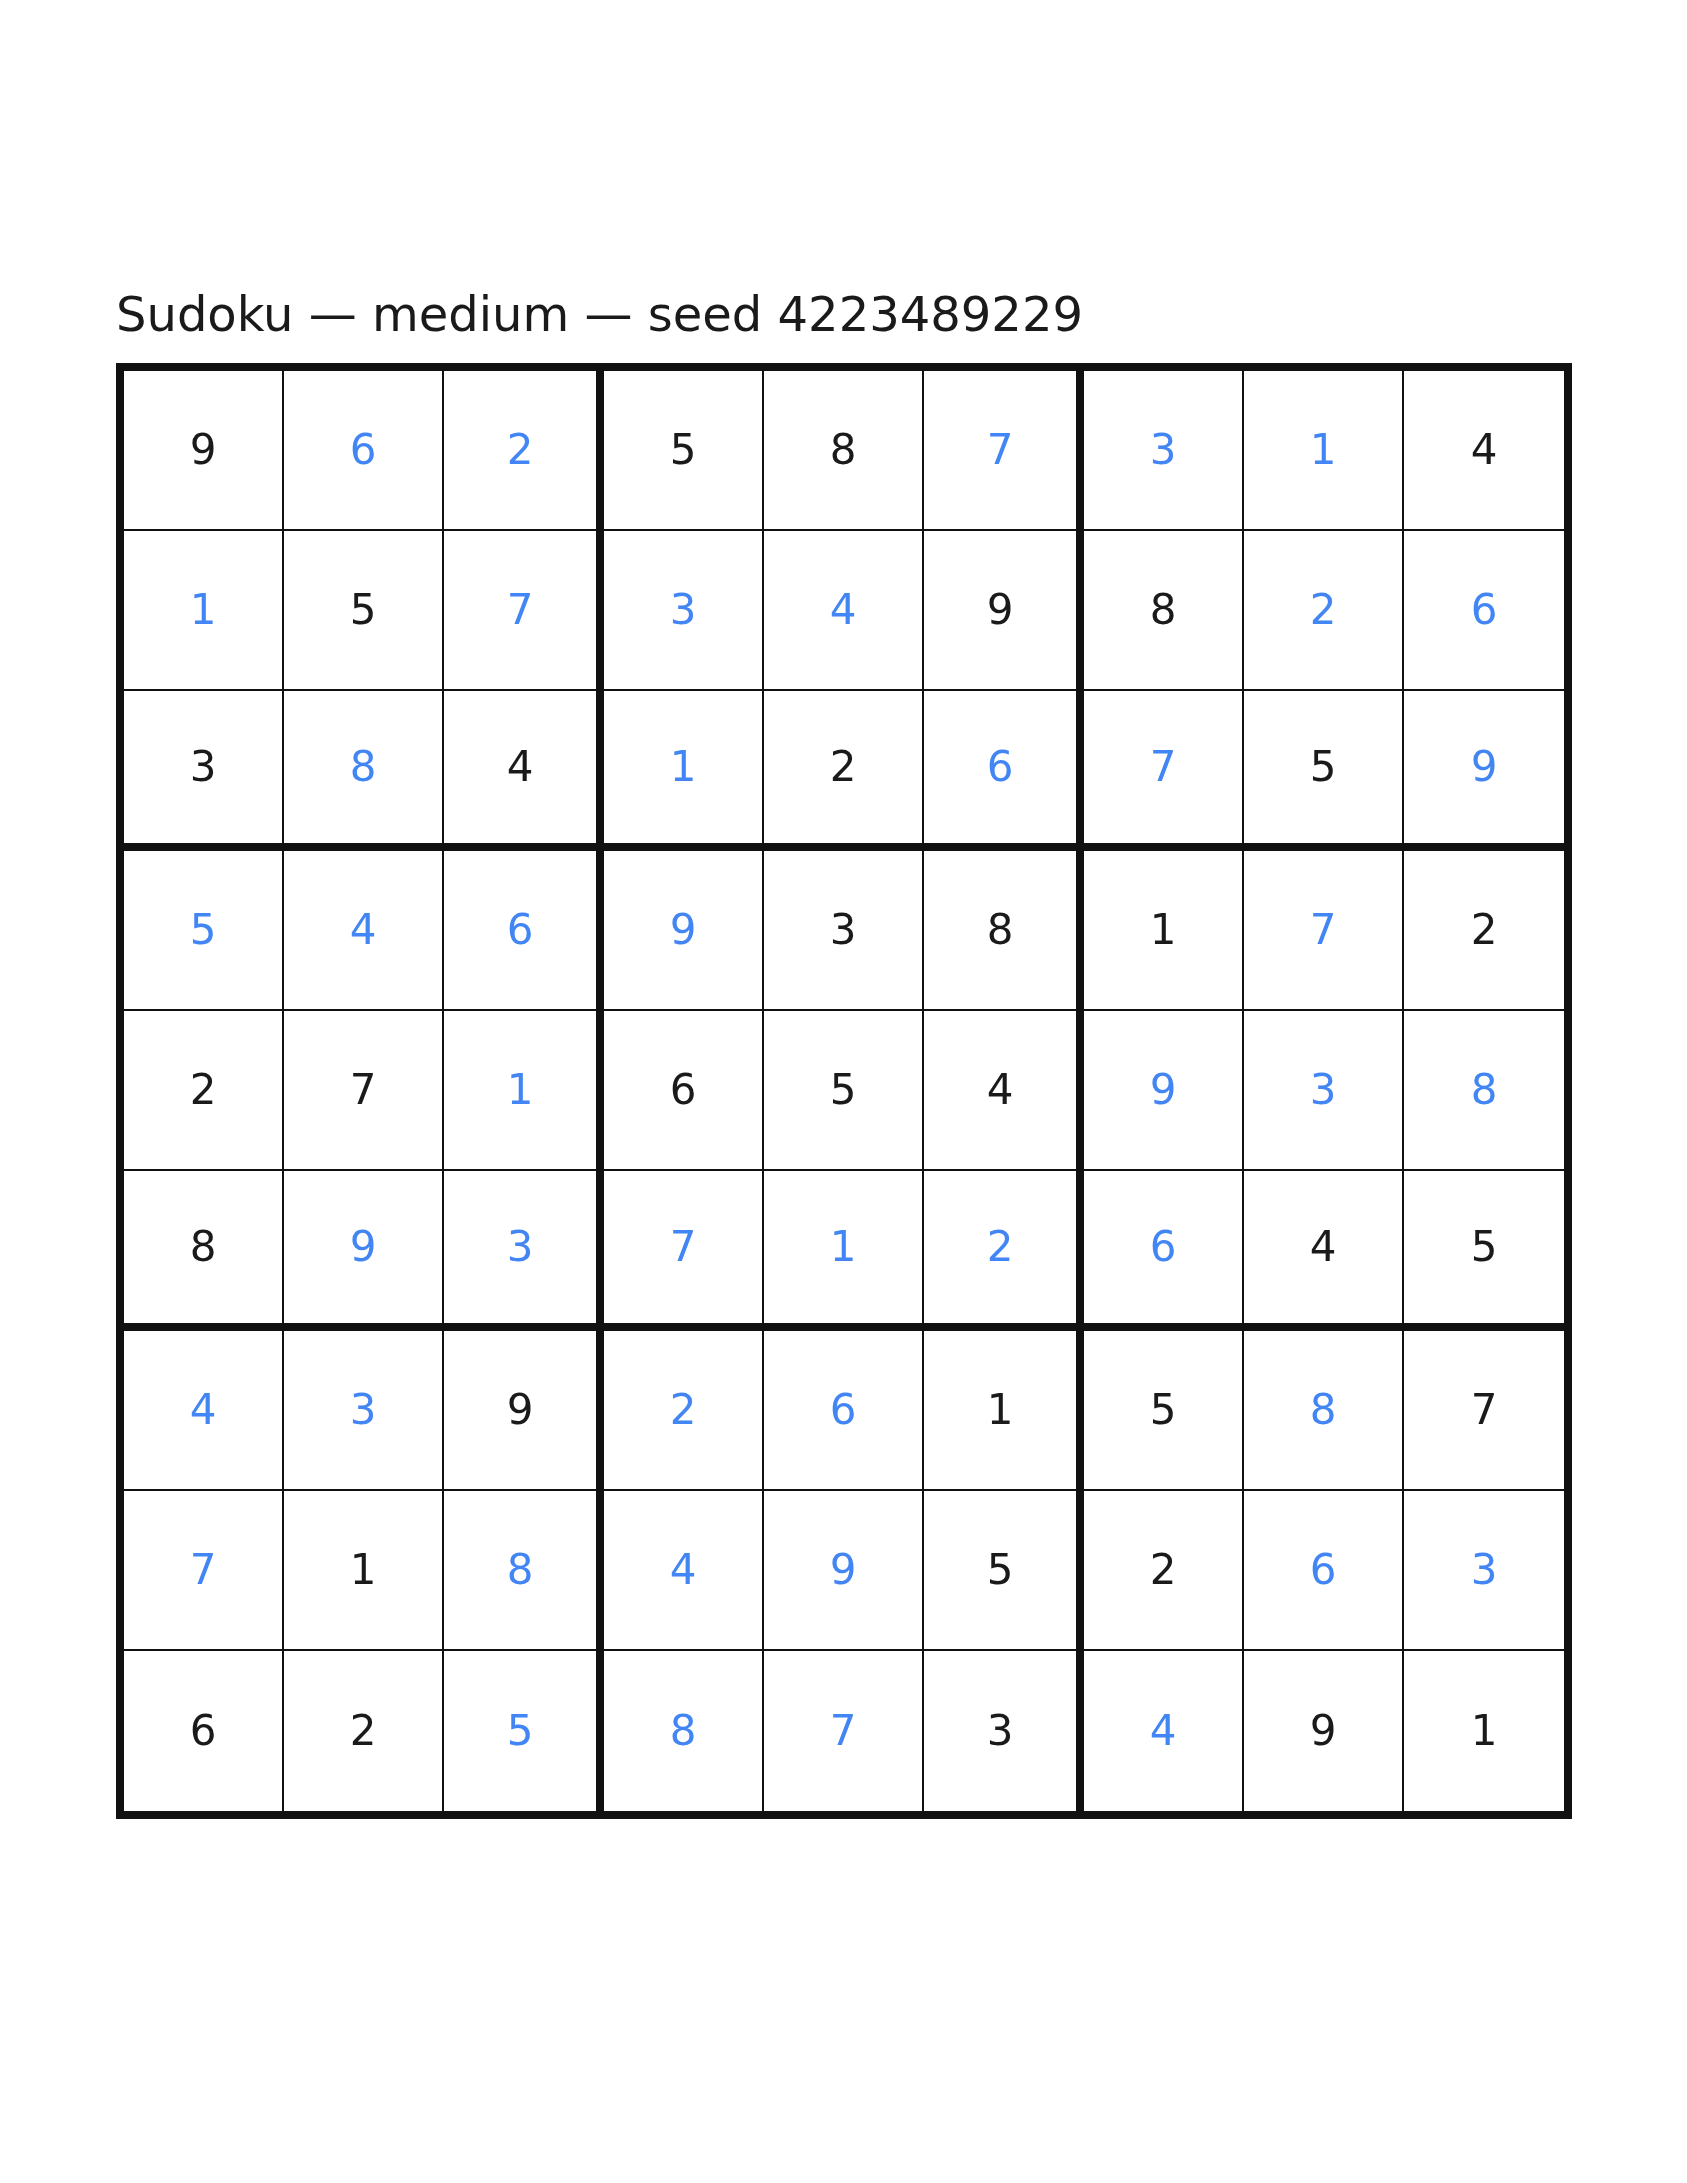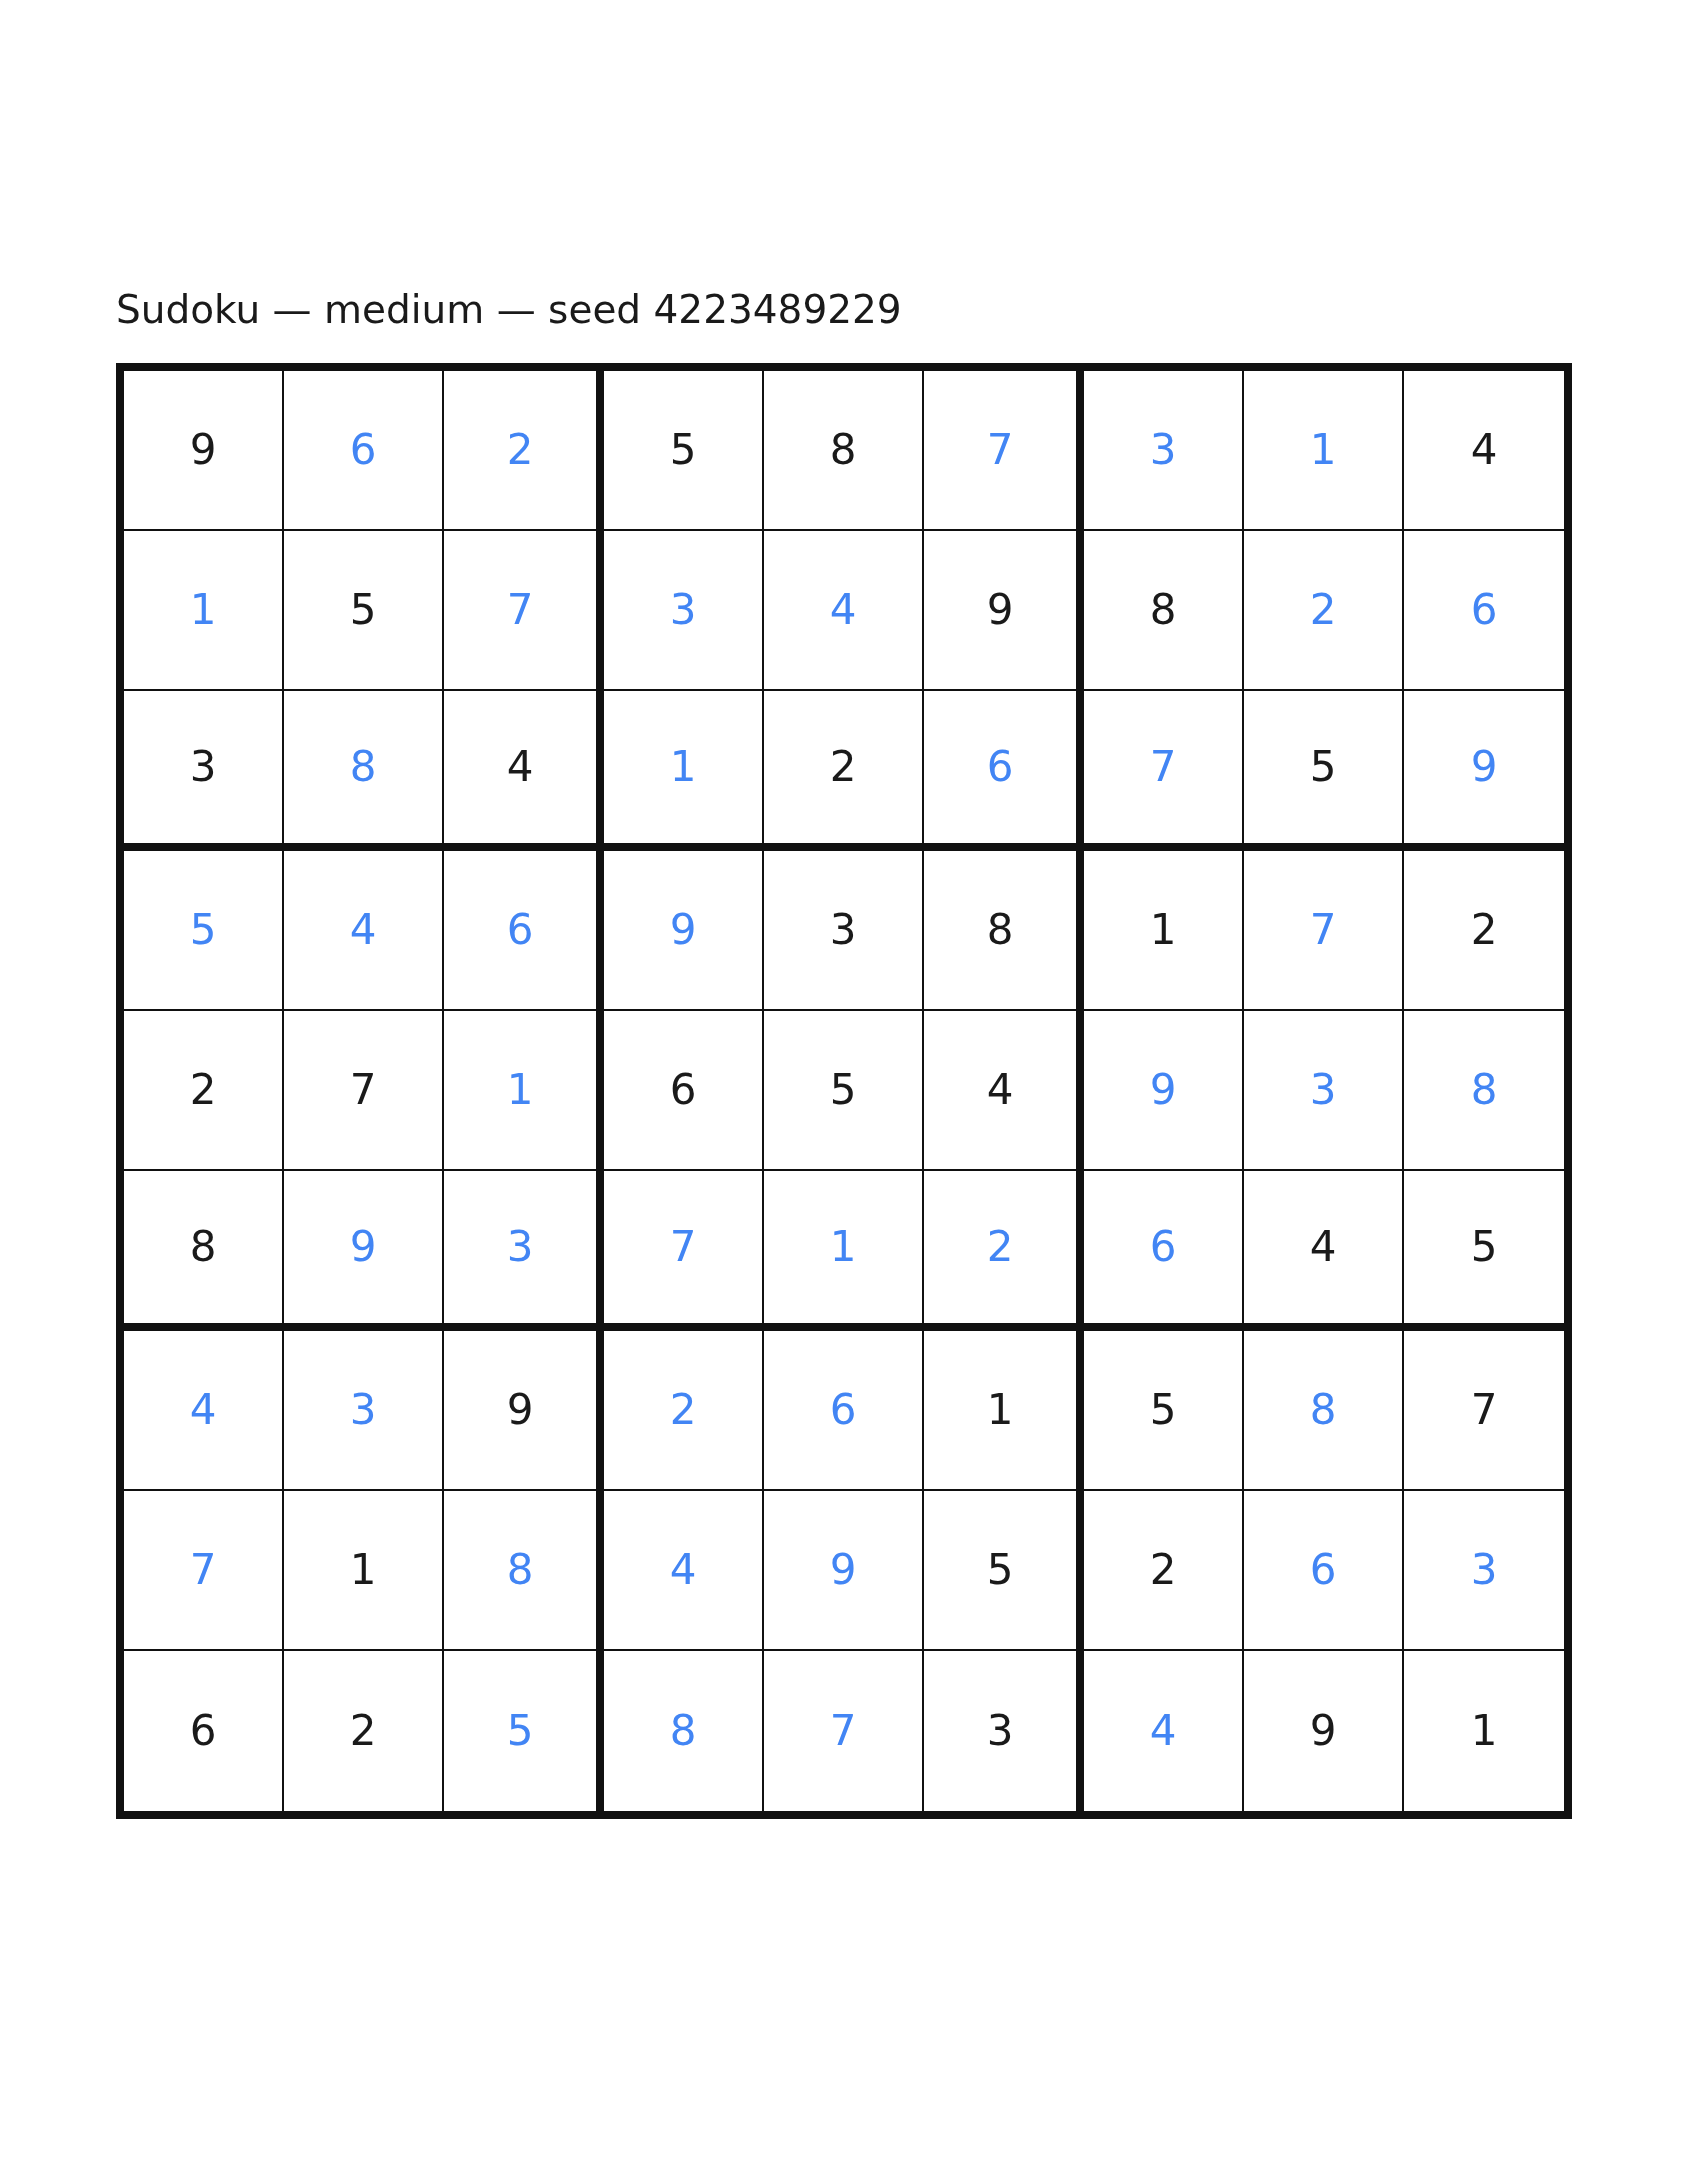--- a/index.html
+++ b/index.html
@@ -12,21 +12,21 @@
     width: 1687px;
     height: 2183px;
     background: var(--bg, #ffffff);
     font-family: "DejaVu Sans", sans-serif;
     overflow: hidden;
   }
   .title {
     position: absolute;
     left: 116px;
     top: 290px;
-    font-size: 39px;
+    font-size: 48px;
     line-height: 1;
     color: var(--given, #1a1a1a);
     white-space: nowrap;
   }
   .grid {
     position: absolute;
     left: 116px;
     top: 363px;
     width: 1456px;
     height: 1456px;

